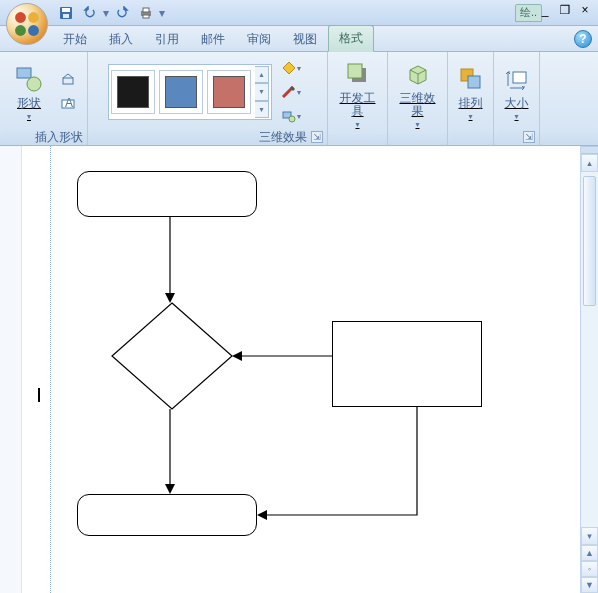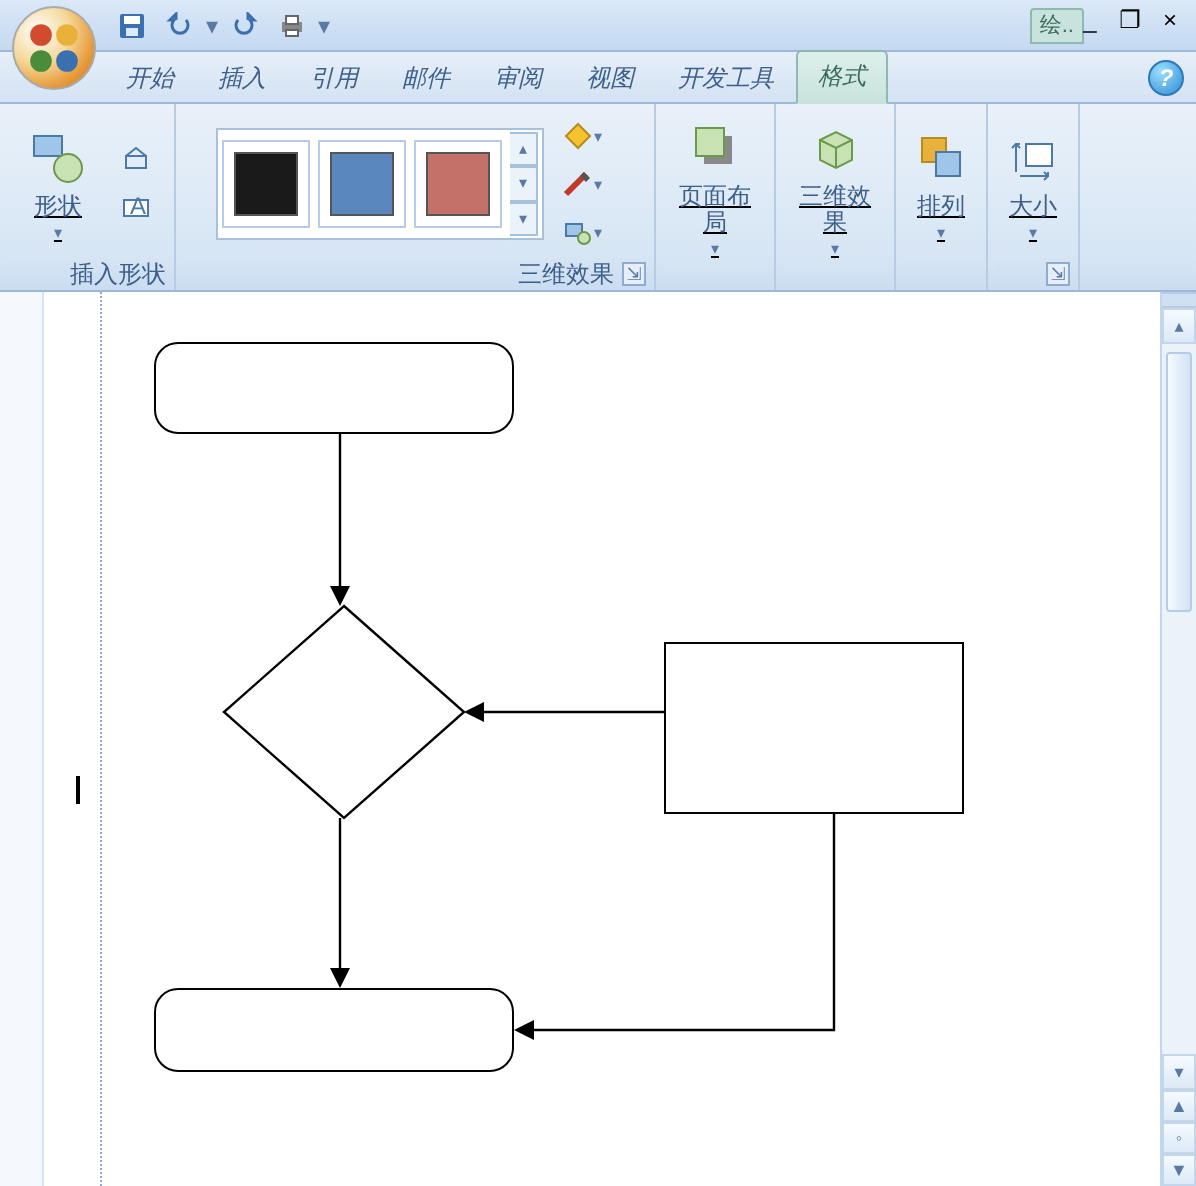--- a/index.html
+++ b/index.html
@@ -11,21 +11,21 @@
   .office-btn svg { width: 26px; height: 26px; }
   .qat { margin-left: 55px; display: flex; align-items: center; gap: 2px; height:100%;}
   .qat-btn { width: 22px; height: 22px; display: flex; align-items: center; justify-content: center; border-radius:3px;}
   .qat-sep { width:6px; height:22px; display:flex; align-items:center; justify-content:center; color:#5a7aa5;}
   .title-text { position:absolute; left:0; right:0; text-align:center; color:#3e5f8a; pointer-events:none; font-size: 12px;}
   .context-tab-label { position:absolute; right: 56px; top:4px; height:18px; padding: 0 4px; background:#c8e2dc; border:1px solid #8db9b0; color:#3a6b5f; font-size:11px; border-radius:2px 2px 0 0;}
   .win-controls { position:absolute; right:4px; top:2px; display:flex; gap:2px;}
   .win-btn { width:18px; height:16px; display:flex; align-items:center; justify-content:center; border:1px solid transparent; border-radius:2px;}
 
   
-  .tabs-row { height: 26px; background: linear-gradient(#e6eff9, #d3e2f3); display:flex; align-items:flex-end; padding-left: 52px; border-bottom: 1px solid #9db8d9; position:relative;font-style:italic;}
+  .tabs-row { height: 26px; background: linear-gradient(#e6eff9, #d3e2f3); display:flex; align-items:flex-end; padding-left: 52px; border-bottom: 1px solid #9db8d9; position:relative;}
   .tab { padding: 4px 10px 4px; color:#3e5f8a; cursor:default; border: 1px solid transparent; border-bottom:none; margin-bottom:-1px;}
   .tab.active { background:#e9f1f9; border-color:#9db8d9; border-bottom:1px solid #e9f1f9; color:#a13c00; border-radius:3px 3px 0 0;}
   .tab.context { background: linear-gradient(#dff0ec, #c8e2dc); border-color:#8db9b0; color:#3a6b5f; border-radius:3px 3px 0 0; border-bottom:1px solid #c8e2dc;}
   .help-btn { position:absolute; right:6px; top:4px; width:18px; height:18px; border-radius:50%; background:radial-gradient(circle at 35% 30%, #9ddfff, #2d8cd6); color:#fff; display:flex; align-items:center; justify-content:center; font-weight:bold; border:1px solid #2d78b6;}
 
   
   .ribbon { height: 94px; background: linear-gradient(#e9f1f9, #d6e5f4 85%, #cadcf0); display:flex; border-bottom:1px solid #9db8d9;}
   .group { border-right:1px solid #b7cce4; padding: 3px 4px 0; display:flex; flex-direction:column; align-items:center; position:relative;}
   .group-body { flex:1; display:flex; align-items:center; gap:3px;}
   .group-label { height:16px; font-size:11px; color:#3e5f8a; display:flex; align-items:center; justify-content:flex-end; width:100%; gap:4px; background: linear-gradient(#d6e5f4, #cadcf0);}
@@ -111,21 +111,20 @@
   </div>
 </div>
 
 <div class="tabs-row">
   <div class="tab">开始</div>
   <div class="tab">插入</div>
   <div class="tab">引用</div>
   <div class="tab">邮件</div>
   <div class="tab">审阅</div>
   <div class="tab">视图</div>
-  <div class="tab">开发工具</div>
   <div class="tab context active">格式</div>
   <div class="help-btn">?</div>
 </div>
 
 <div class="ribbon">
 
   <div class="group" style="width:88px">
     <div class="group-body">
       <div class="big-btn">
         <div class="icon">
@@ -206,21 +205,21 @@
 
   <div class="group" style="width:60px">
     <div class="group-body">
       <div class="big-btn">
         <div class="icon">
             <svg width="28" height="28">
               <rect x="8" y="8" width="14" height="14" fill="#888"></rect>
               <rect x="4" y="4" width="14" height="14" fill="#c9e2b3" stroke="#6a9a4a"></rect>
             </svg>
           </div>
-        <div class="lbl">页面布局</div>
+        <div class="lbl">开发工具</div>
         <div class="drop">▾</div>
       </div>
     </div>
     <div class="group-label"></div>
   </div>
 
   <div class="group" style="width:60px">
     <div class="group-body">
       <div class="big-btn">
         <div class="icon">

